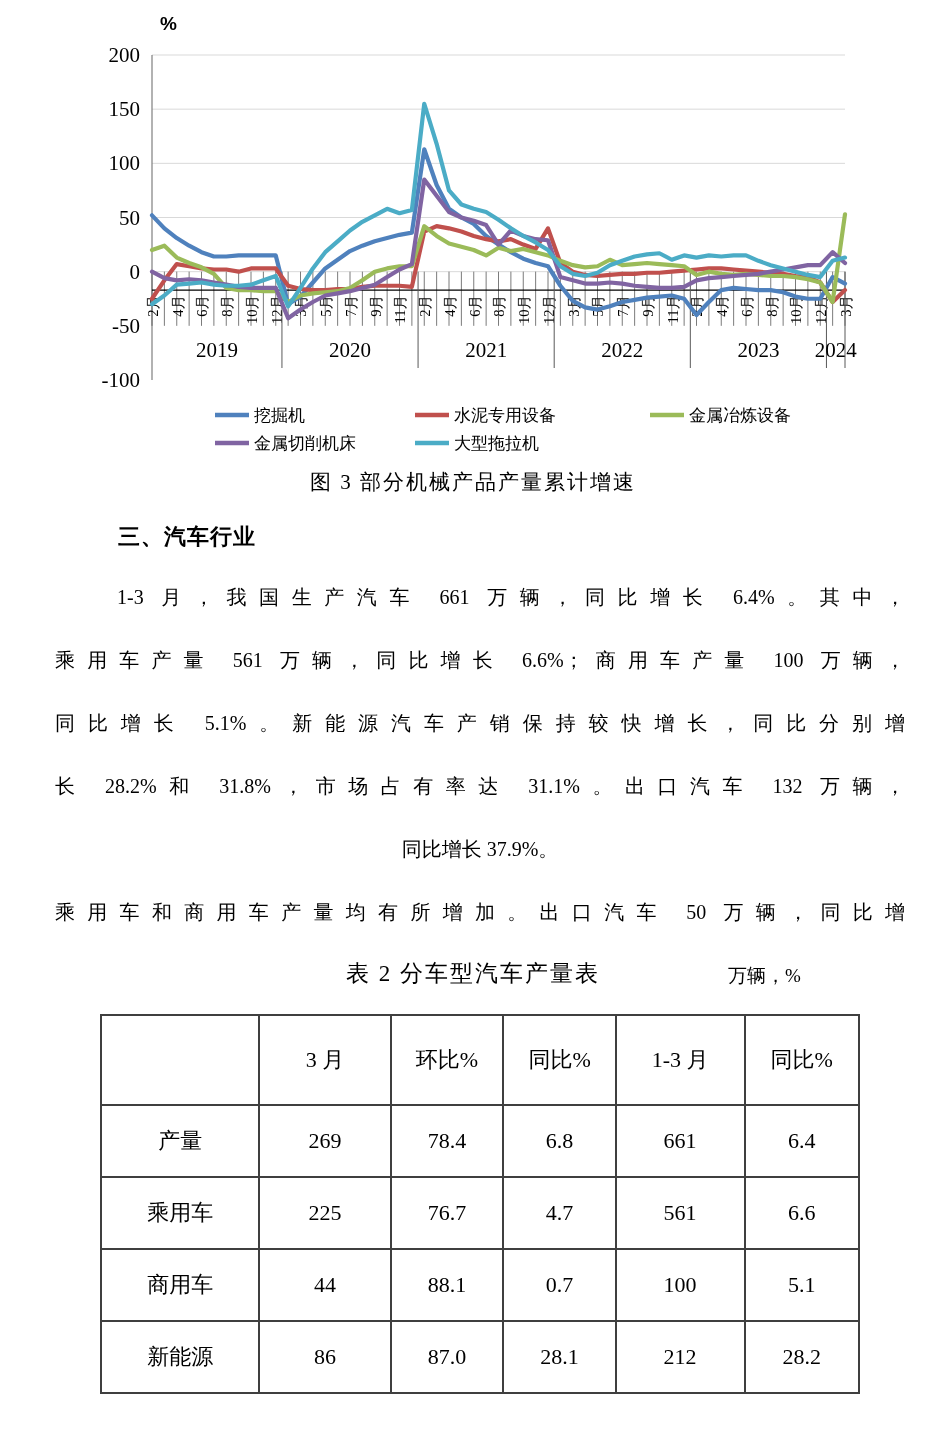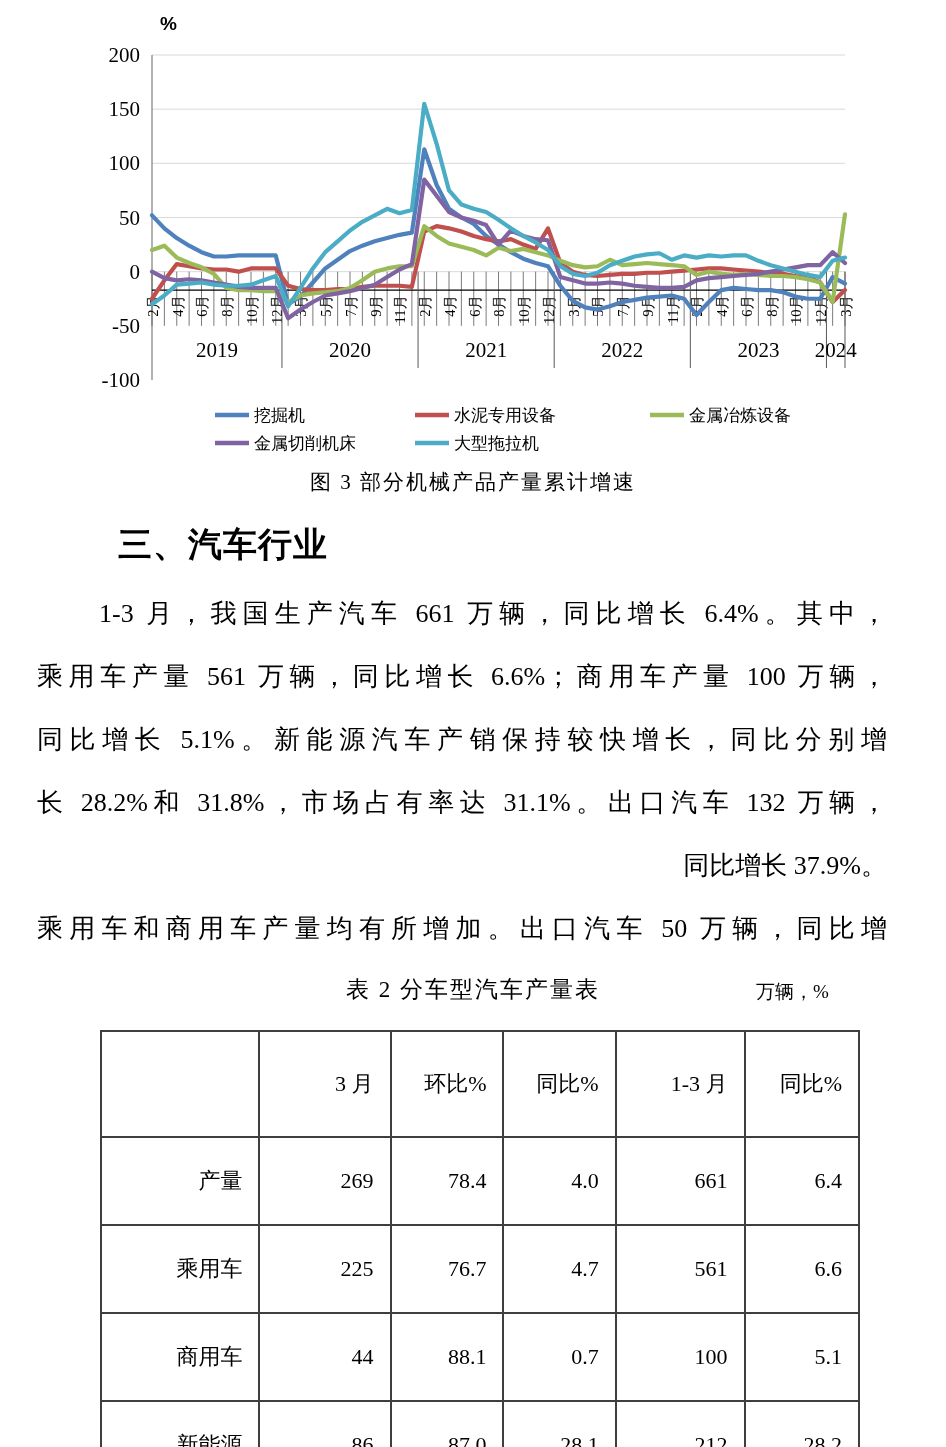--- a/index.html
+++ b/index.html
@@ -7,41 +7,41 @@
     position:relative;width:946px;height:1447px;background:#ffffff;overflow:hidden;
     font-family:"Liberation Serif","DejaVu Serif",serif;color:#000;
   }
   .chart-wrap{width:946px;height:452px;position:relative;}
   svg{display:block;}
   .fig-caption{
     margin-top:16px;text-align:center;font-size:21px;letter-spacing:2px;
     font-family:"Liberation Serif","DejaVu Serif",serif;
   }
   .sec-title{
-    margin:26px 0 0 118px;font-size:34px;font-weight:bold;letter-spacing:1px;
+    margin:26px 0 0 118px;font-size:22px;font-weight:bold;letter-spacing:1px;
     font-family:"Liberation Sans","DejaVu Sans",sans-serif;
   }
   .body-text{
-    margin-top:14px;padding-left:37px;width:850px;font-size:26px;line-height:63px;
+    margin-top:14px;padding-left:55px;width:850px;font-size:20px;line-height:63px;
   }
   .body-text .jline{text-align:justify;text-align-last:justify;white-space:nowrap;}
-  .body-text .lline{text-align:right;}
+  .body-text .lline{text-align:center;}
   .body-text .indent{text-indent:62px;}
   .tbl-caption{position:relative;margin-top:14px;height:40px;}
   .tbl-caption .t{
     position:absolute;left:0;right:0;text-align:center;font-size:23px;letter-spacing:2px;
   }
-  .tbl-caption .u{position:absolute;left:756px;top:5px;font-size:19px;}
+  .tbl-caption .u{position:absolute;left:728px;top:5px;font-size:19px;}
   table.data{
     border-collapse:collapse;margin-left:100px;margin-top:16px;width:760px;
     table-layout:fixed;
   }
   table.data td,table.data th{
-    border:2px solid #3f3f3f;text-align:right;vertical-align:middle;
-    font-size:22px;font-weight:normal;padding:16px;
+    border:2px solid #3f3f3f;text-align:center;vertical-align:middle;
+    font-size:22px;font-weight:normal;padding:8px;
   }
   table.data thead th{height:72px;}
   table.data tbody td{height:54px;}
 </style>
 </head>
 <body>
 
 <div class="page">
 
   <div class="chart-wrap">
@@ -212,21 +212,21 @@
           <th>同比%</th>
           <th>1-3 月</th>
           <th>同比%</th>
         </tr>
       </thead>
     <tbody id="veh-body">
         <tr>
           <td>产量</td>
           <td>269</td>
           <td>78.4</td>
-          <td>4.0</td>
+          <td>6.8</td>
           <td>661</td>
           <td>6.4</td>
         </tr>
         <tr>
           <td>乘用车</td>
           <td>225</td>
           <td>76.7</td>
           <td>4.7</td>
           <td>561</td>
           <td>6.6</td>

